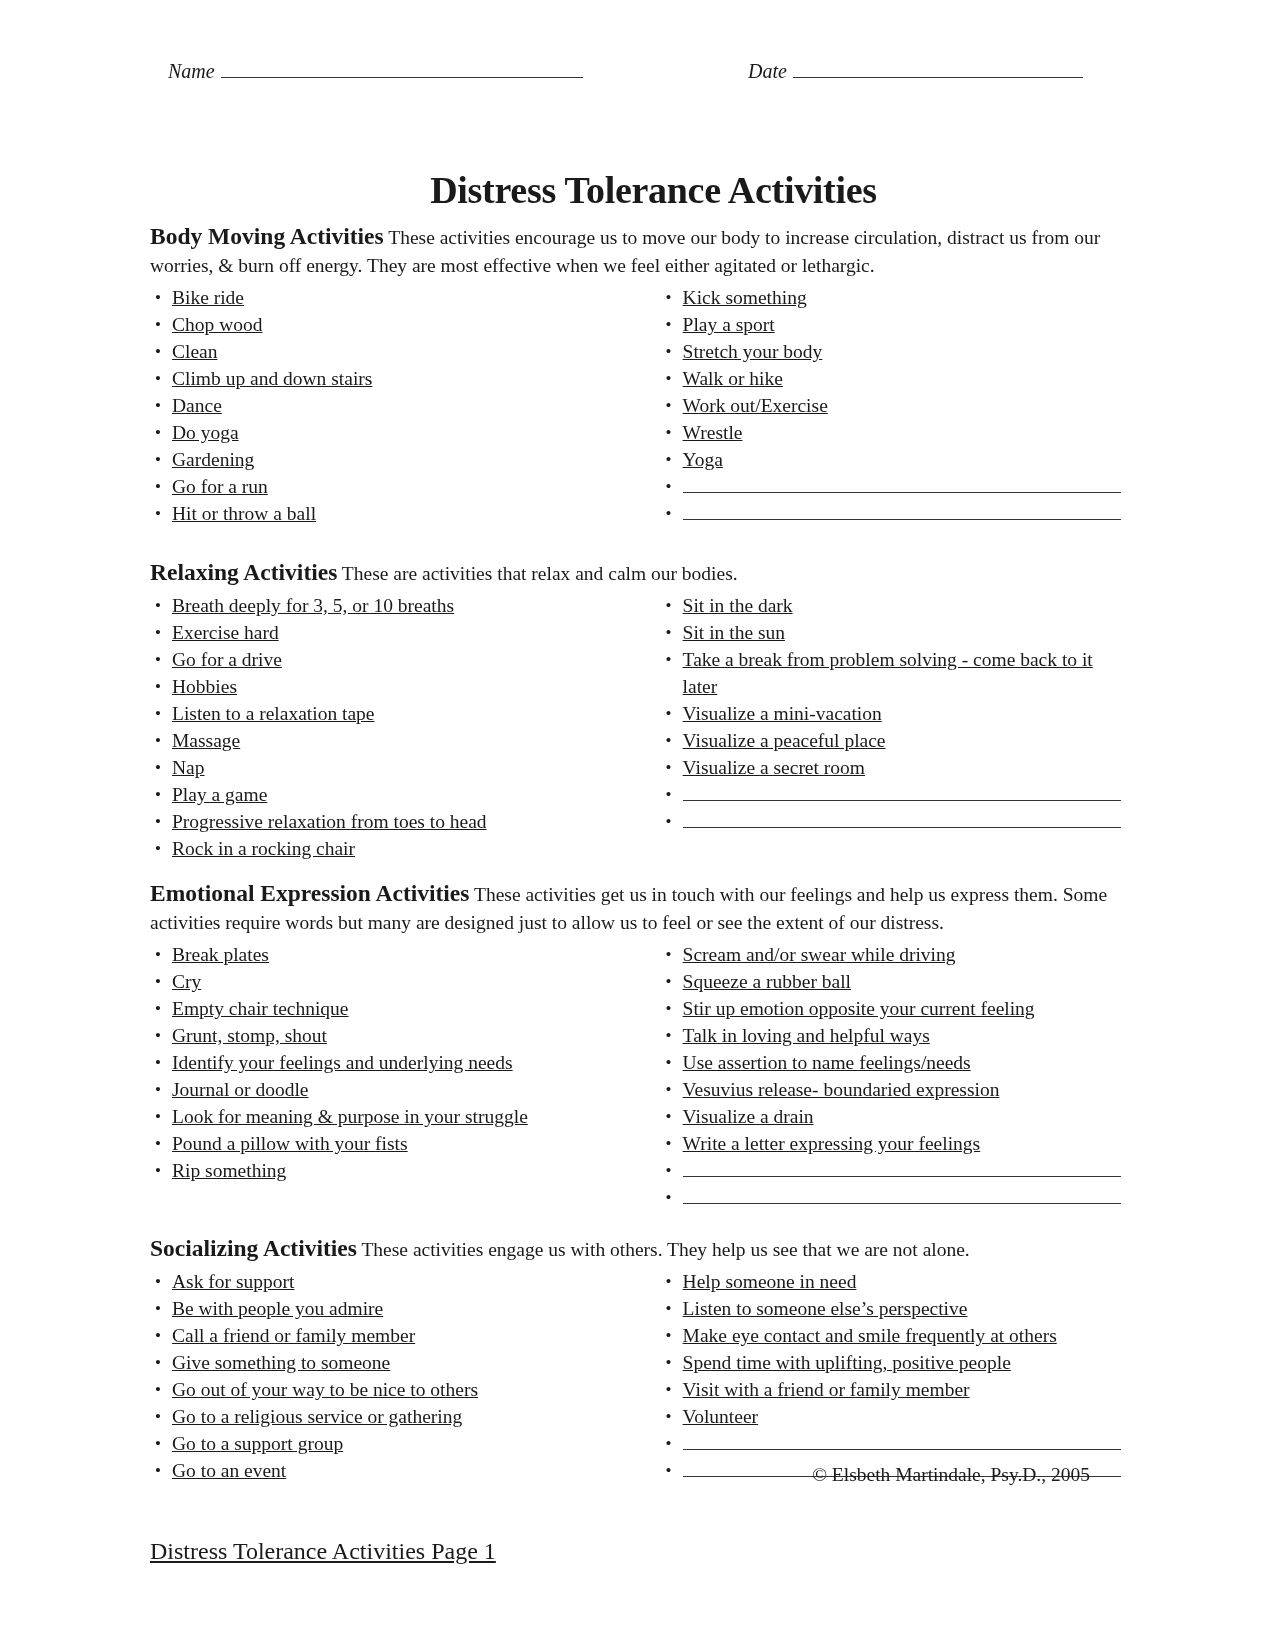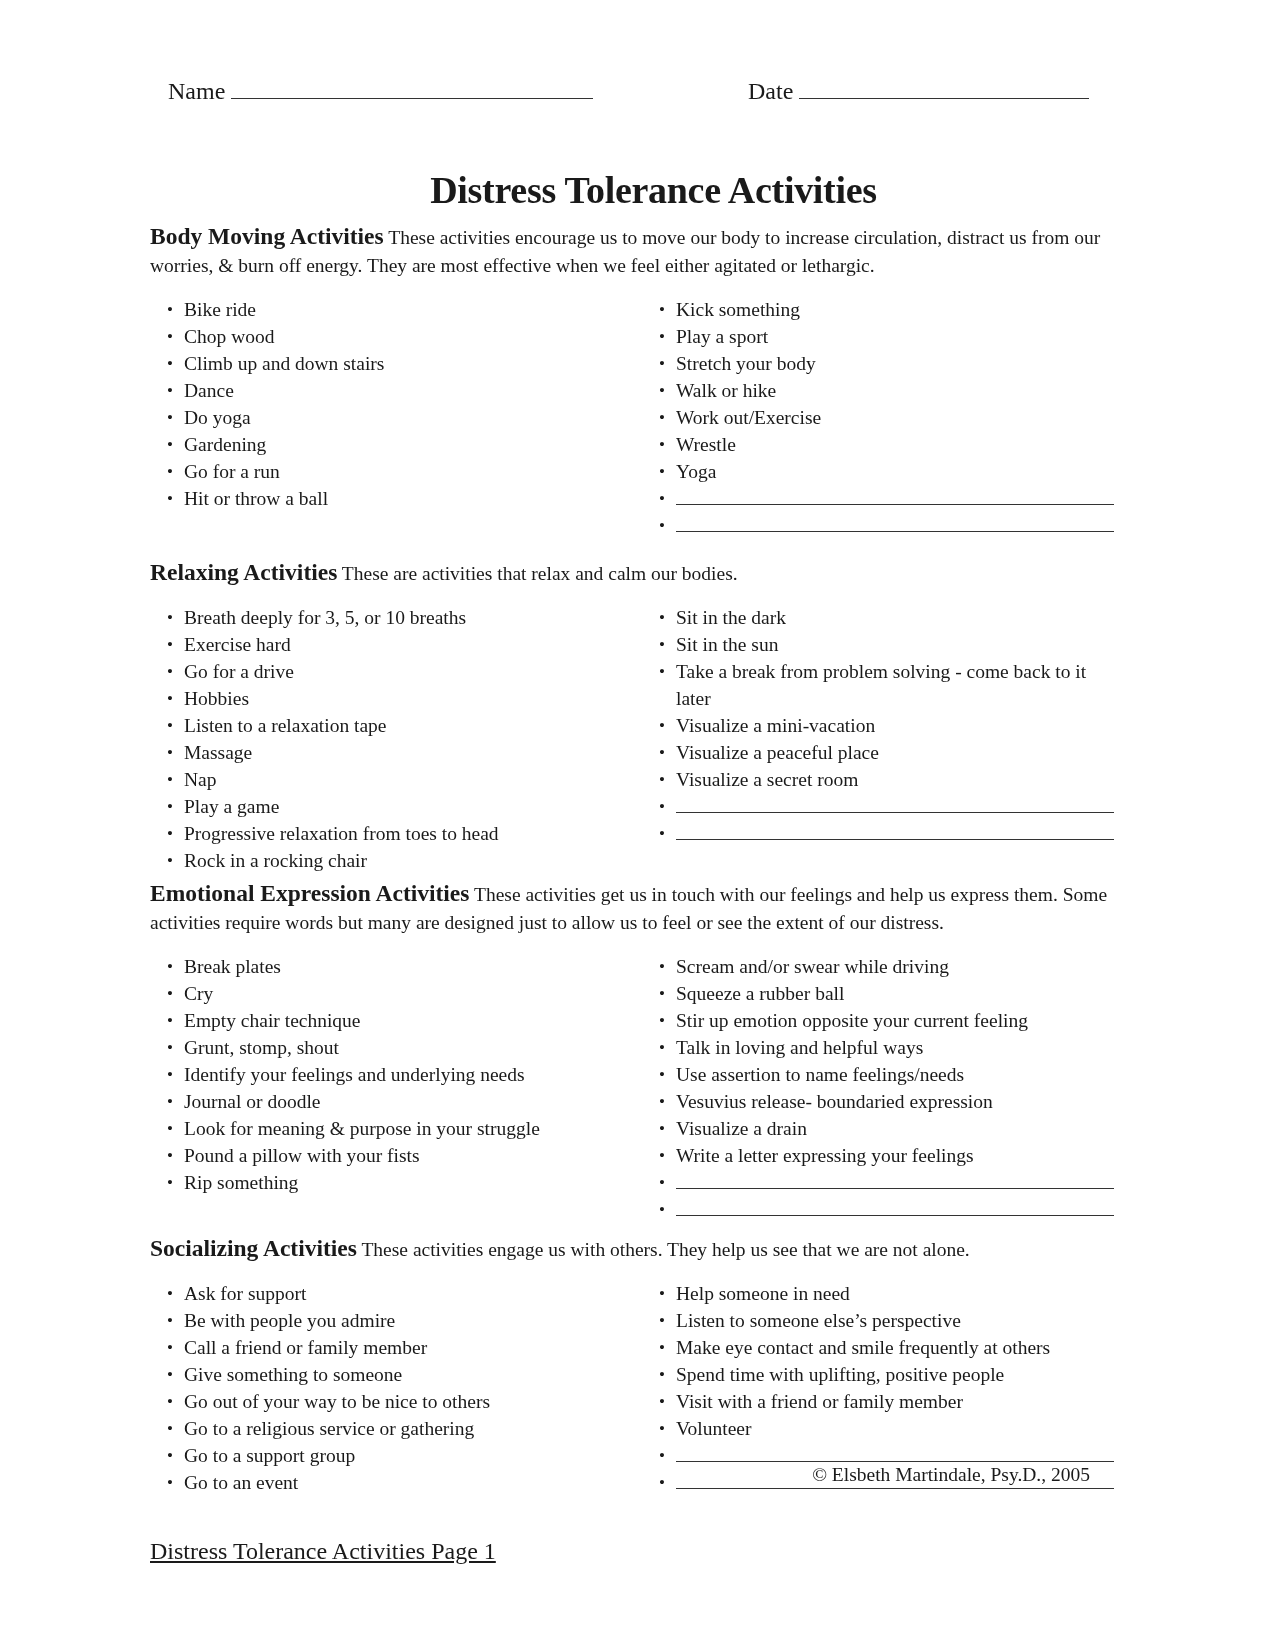--- a/index.html
+++ b/index.html
@@ -1,28 +1,28 @@
 <!DOCTYPE html>
 <html><head>
 <meta charset="utf-8">
 <style>
   html, body { margin: 0; padding: 0; background: #ffffff; }
   body { width: 1275px; height: 1651px; position: relative; font-family: "Liberation Serif", "DejaVu Serif", serif; color: #1a1a1a; overflow: hidden; }
-  .hdr { position: absolute; top: 78px; font-size: 24px; }
+  .hdr { position: absolute; top: 59px; font-size: 20px; font-style: italic; }
   .hdr .line { display: inline-block; border-bottom: 1.5px solid #333; vertical-align: baseline; height: 18px; margin-left: 6px; }
   #name-field { left: 168px; }
   #name-field .line { width: 362px; }
   #date-field { left: 748px; }
   #date-field .line { width: 290px; }
   h1 { position: absolute; top: 152px; left: 0; width: 1275px; text-align: center; margin: 16px; font-size: 38px; font-weight: bold; letter-spacing: -0.3px; }
   .section { position: absolute; left: 150px; width: 980px; }
   .section .intro { font-size: 19.5px; line-height: 28px; margin: 0; }
   .section .intro .heading { font-weight: bold; font-size: 23.5px; }
   .cols { display: flex; }
-  .col { list-style: none; padding: 0; margin: 16px; }
+  .col { list-style: none; padding: 0; margin: 4px; text-decoration: underline; }
   .col.left { width: 512px; }
   .col.right { width: 470px; }
   .col li { font-size: 19.5px; line-height: 27px; position: relative; padding-left: 18px; }
   .col li::before { content: "\2022"; position: absolute; left: 1px; top: 0; font-size: 17px; }
   .col li.blank .blank-line { display: inline-block; width: 438px; border-bottom: 1.5px solid #333; height: 19px; vertical-align: baseline; }
   #footer-left { position: absolute; left: 150px; top: 1538px; font-size: 24px; text-decoration: underline; }
   #footer-right { position: absolute; right: 185px; top: 1464px; font-size: 19.5px; }
 </style>
 </head>
 <body>
@@ -35,20 +35,21 @@
 </div>
 
 <h1>Distress Tolerance Activities</h1>
 
 <div class="section" id="sec0" style="top:222px;">
     <p class="intro"><span class="heading">Body Moving Activities</span> <span>These activities encourage us to move our body to increase circulation, distract us from our worries, &amp; burn off energy. They are most effective when we feel either agitated or lethargic.</span></p>
     <div class="cols">
       <ul class="col left">
         <li>Bike ride</li>
         <li>Chop wood</li>
+        <li>Clean</li>
         <li>Climb up and down stairs</li>
         <li>Dance</li>
         <li>Do yoga</li>
         <li>Gardening</li>
         <li>Go for a run</li>
         <li>Hit or throw a ball</li>
       </ul>
       <ul class="col right">
         <li>Kick something</li>
         <li>Play a sport</li>

